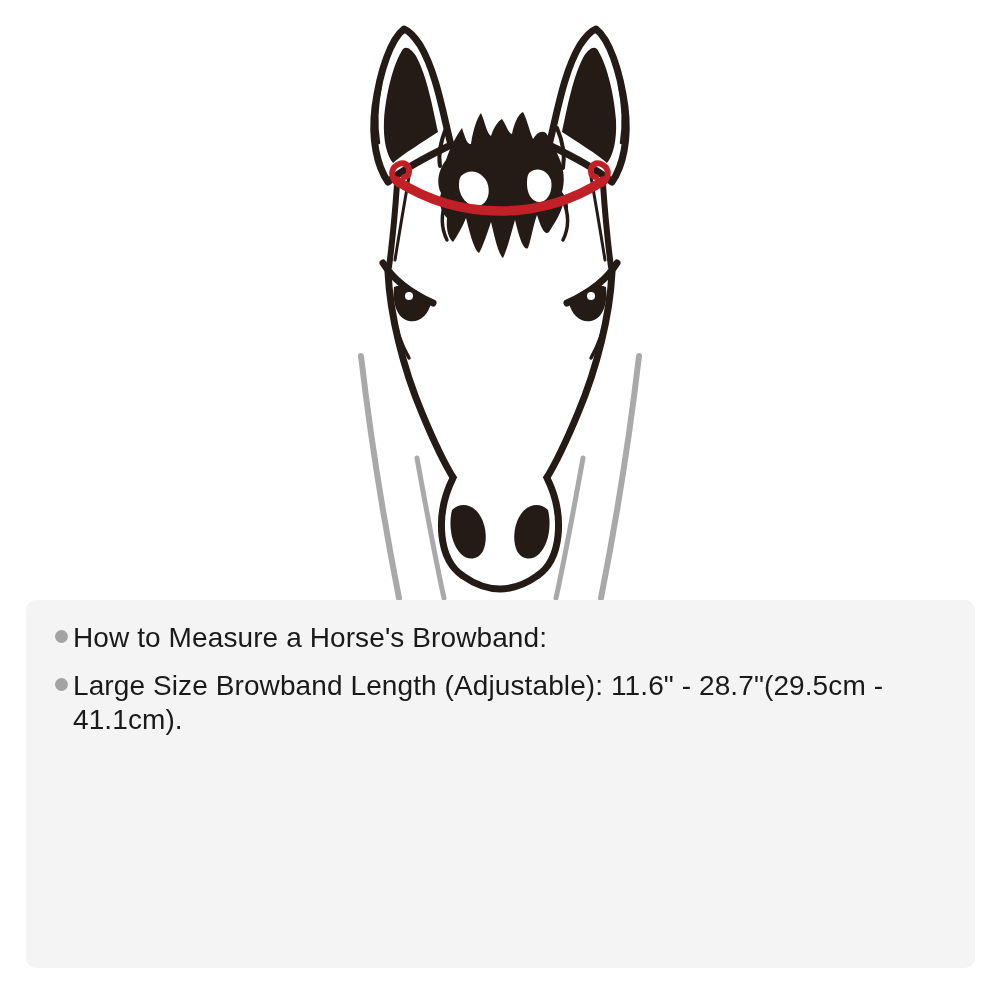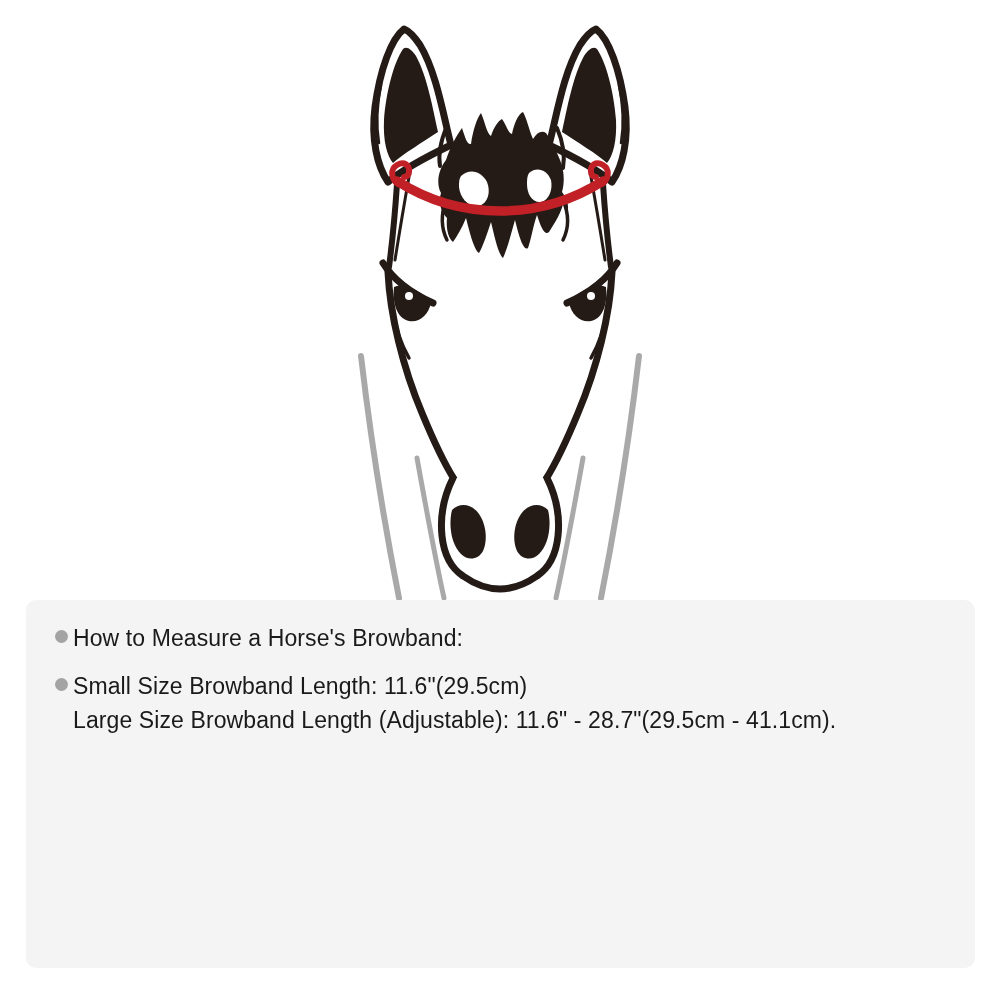--- a/index.html
+++ b/index.html
@@ -33,21 +33,21 @@
   }
   .bullet-dot {
     flex: none;
     width: 13px; height: 13px;
     border-radius: 50%;
     background: #A3A3A3;
     margin-top: 9px;
     margin-right: 5px;
   }
   .bullet-text {
-    font-size: 23px;
+    font-size: 28px;
     line-height: 34.5px;
     color: #1A1A1A;
     letter-spacing: 0.1px;
   }
   .bt-title, .bt-body { display: block; }
 </style>
 </head>
 <body>
 
 <div class="stage">
@@ -131,20 +131,19 @@
     <div class="bullet-row">
       <span class="bullet-dot"></span>
       <div class="bullet-text">
         <span class="bt-title">How to Measure a Horse's Browband:</span>
       </div>
     </div>
 
     <div class="bullet-row">
       <span class="bullet-dot"></span>
       <div class="bullet-text">
-        <span class="bt-title">Small Size Browband Length: 11.6"(29.5cm)</span>
         <span class="bt-body">Large Size Browband Length (Adjustable): 11.6" - 28.7"(29.5cm - 41.1cm).</span>
       </div>
     </div>
 
 
   </div>
 </div>
 
 </body></html>

